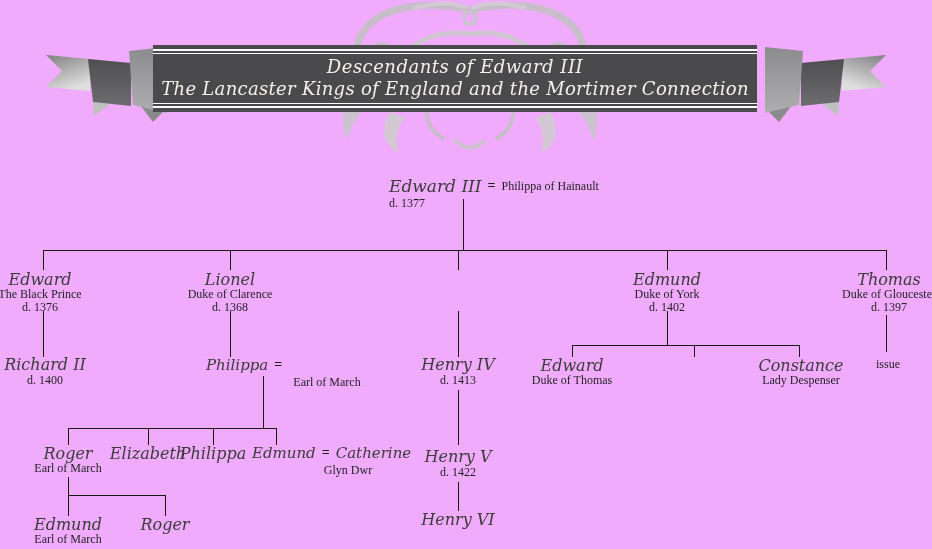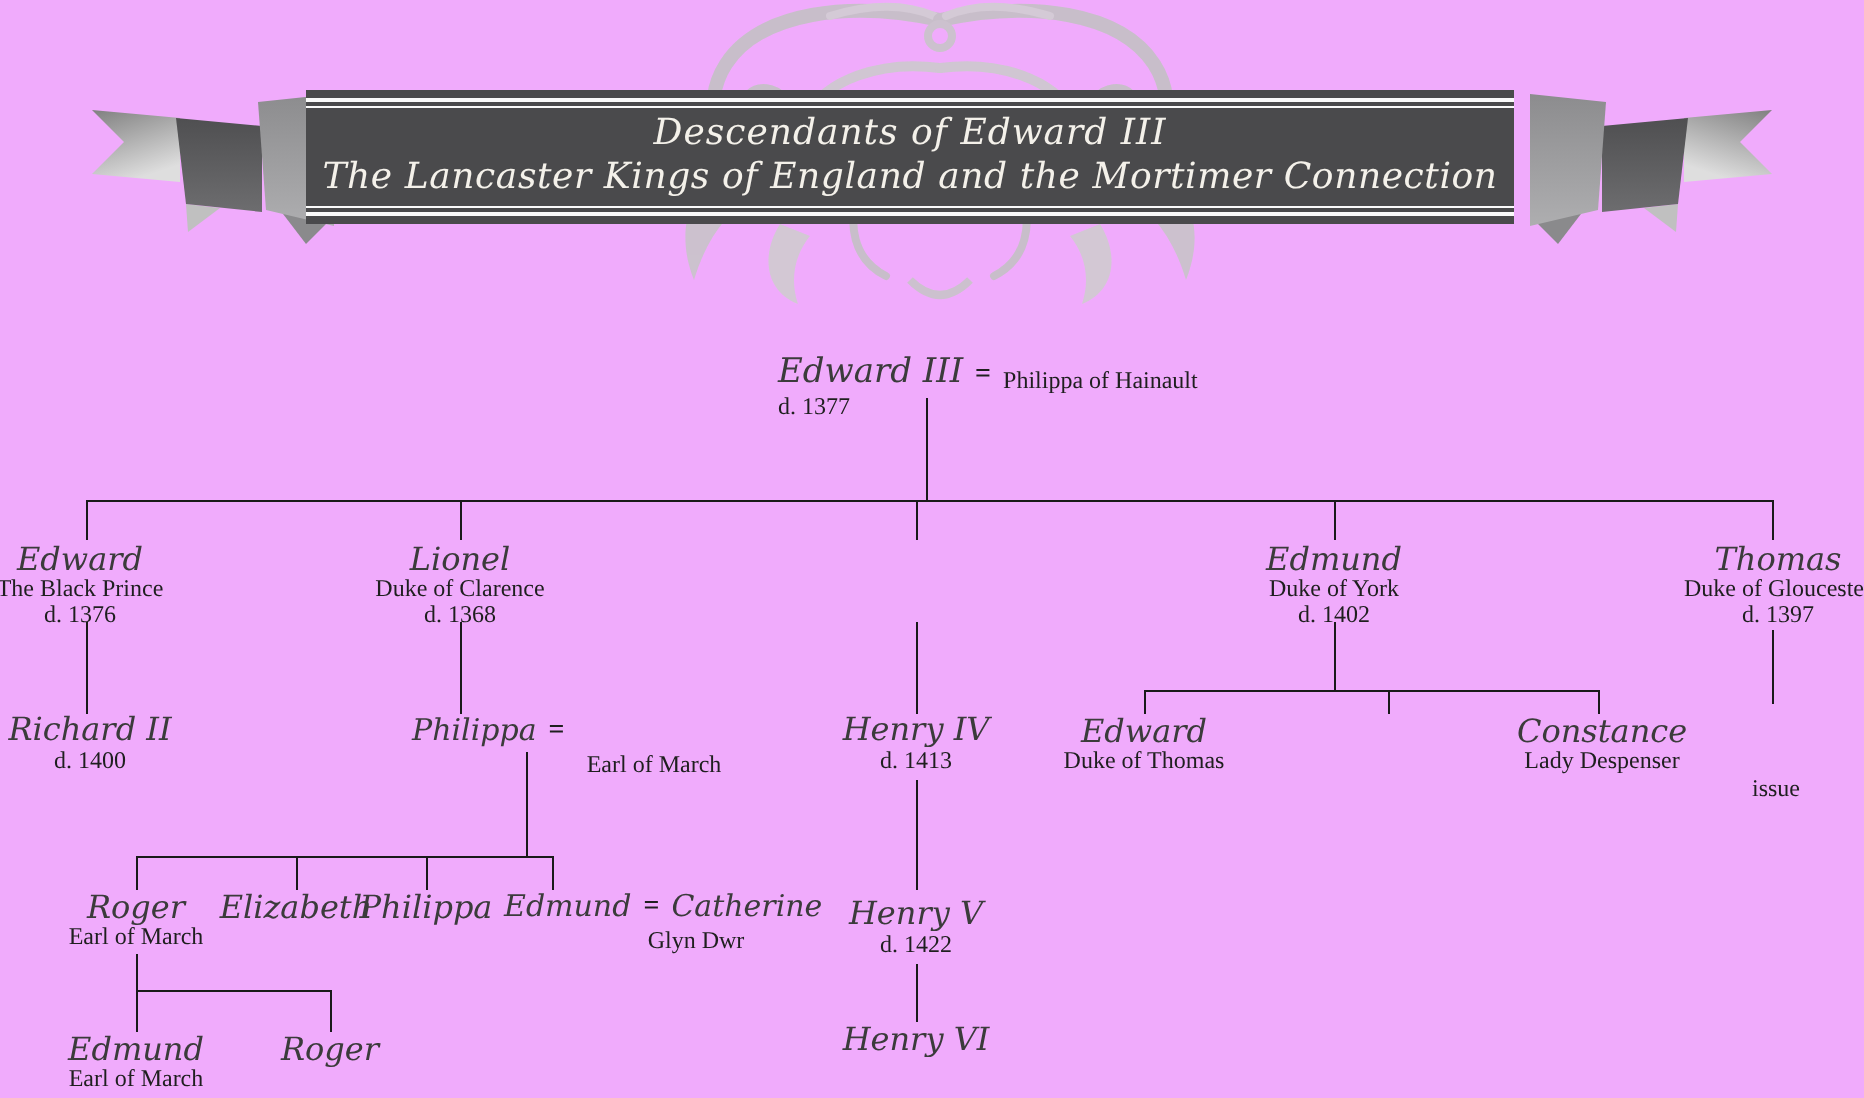--- a/index.html
+++ b/index.html
@@ -17,21 +17,21 @@
   .sb1{bottom:8px;height:1px;} .sb2{bottom:4px;height:2px;}
   .band-text{position:absolute;left:0;top:11px;width:100%;text-align:center;color:#f4f1ea;
              font-family:"DejaVu Serif",serif;font-style:italic;z-index:4;}
   .band-line1{font-size:18px;line-height:21px;letter-spacing:.5px;}
   .band-line2{font-size:18px;line-height:23px;letter-spacing:.3px;}
 
   
   .v,.h{position:absolute;background:#1a1a1a;z-index:1;}
   .v{width:1px;} .h{height:1px;}
   .node{position:absolute;text-align:center;transform:translateX(-50%);white-space:nowrap;z-index:2;}
-  .couple{position:absolute;display:flex;align-items:flex-end;gap:6px;white-space:nowrap;z-index:2;}
+  .couple{position:absolute;display:flex;align-items:center;gap:6px;white-space:nowrap;z-index:2;}
   .name{display:block;font-family:"DejaVu Serif",serif;font-style:italic;font-size:16px;
         line-height:17px;color:#3b3b3b;}
   .cname{font-family:"DejaVu Serif",serif;font-style:italic;font-size:15px;color:#3b3b3b;}
   .big .cname{font-size:17px;}
   .title,.death,.plain{display:block;font-family:"Liberation Serif",serif;font-size:12px;
         line-height:12px;color:#1f1f1f;}
   .death{margin-top:1px;}
   .eq{font-family:"Liberation Serif",serif;font-size:14px;font-weight:bold;color:#1f1f1f;}
 </style>
 </head>
@@ -172,21 +172,21 @@
     <span class="death">d. 1413</span>
   </div>
   <div class="node" style="left:572px;top:357px;">
     <span class="name">Edward</span>
     <span class="title">Duke of Thomas</span>
   </div>
   <div class="node" style="left:801px;top:357px;">
     <span class="name">Constance</span>
     <span class="title">Lady Despenser</span>
   </div>
-  <div class="node" style="left:888px;top:358px;margin-top:30px;">
+  <div class="node" style="left:888px;top:358px;">
     <span class="plain">issue</span>
   </div>
 
   <div class="node" style="left:68px;top:445px;">
     <span class="name">Roger</span>
     <span class="title">Earl of March</span>
   </div>
   <div class="node" style="left:148px;top:445px;">
     <span class="name">Elizabeth</span>
   </div>

